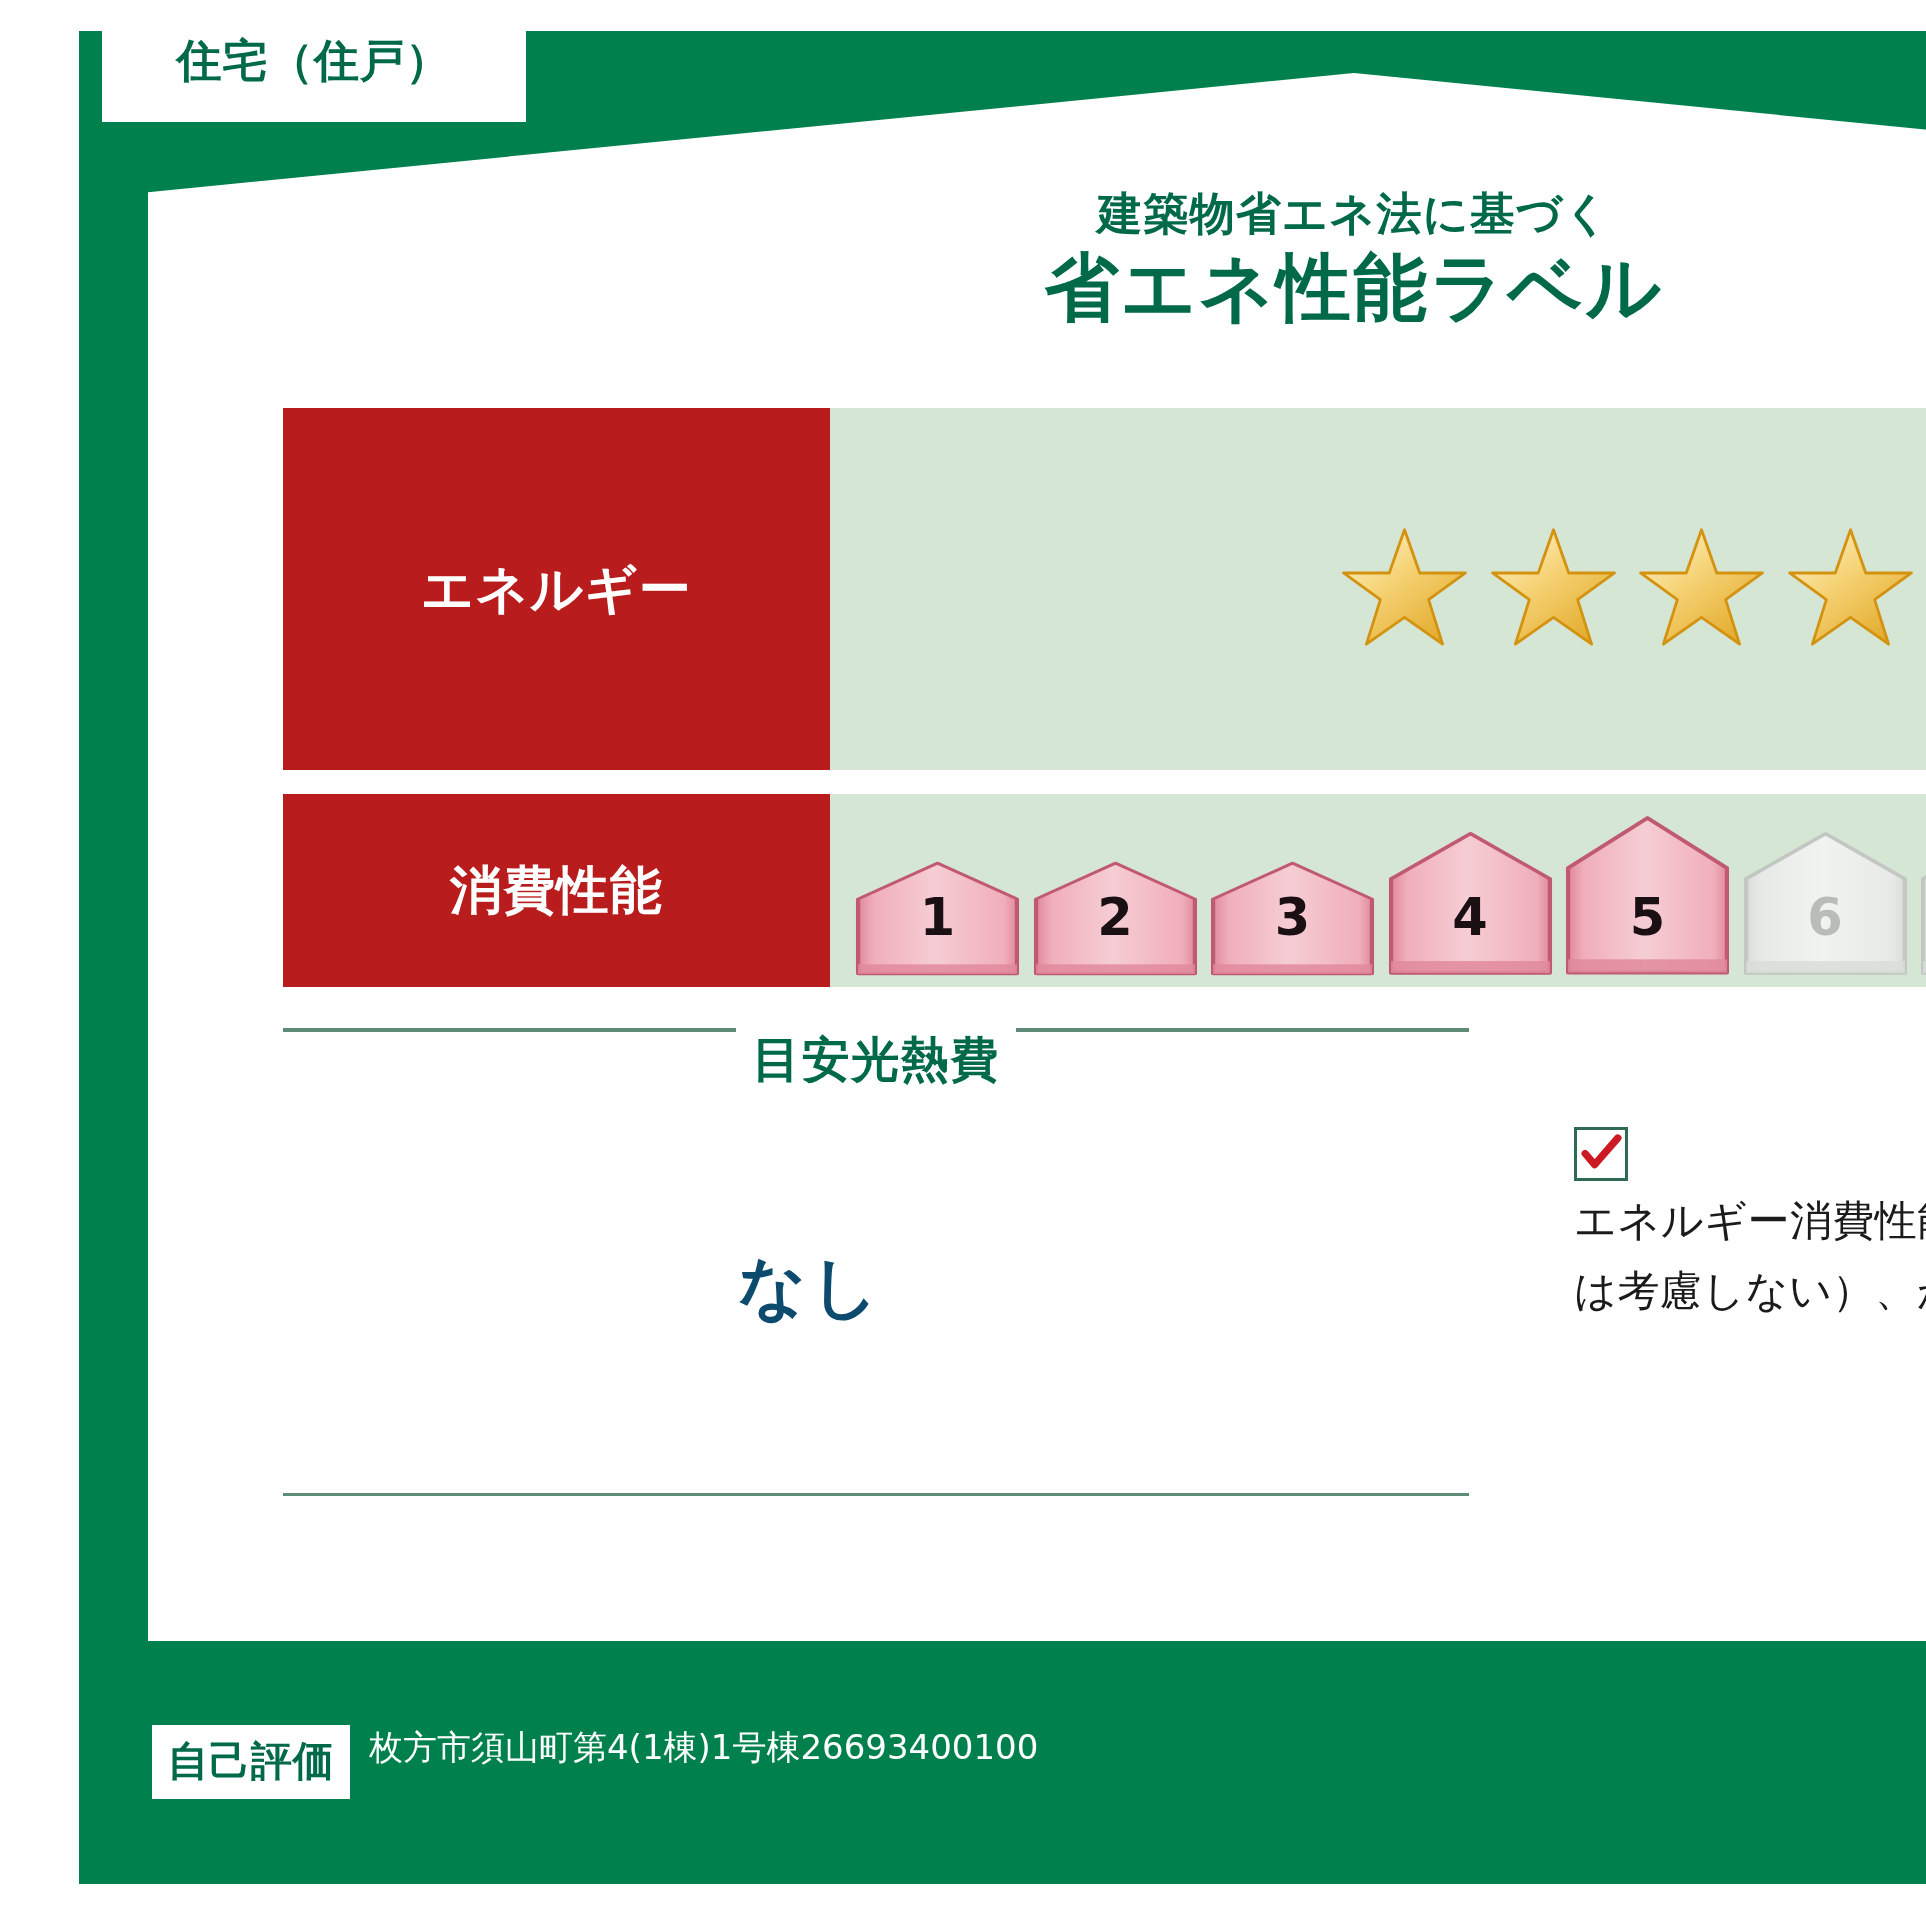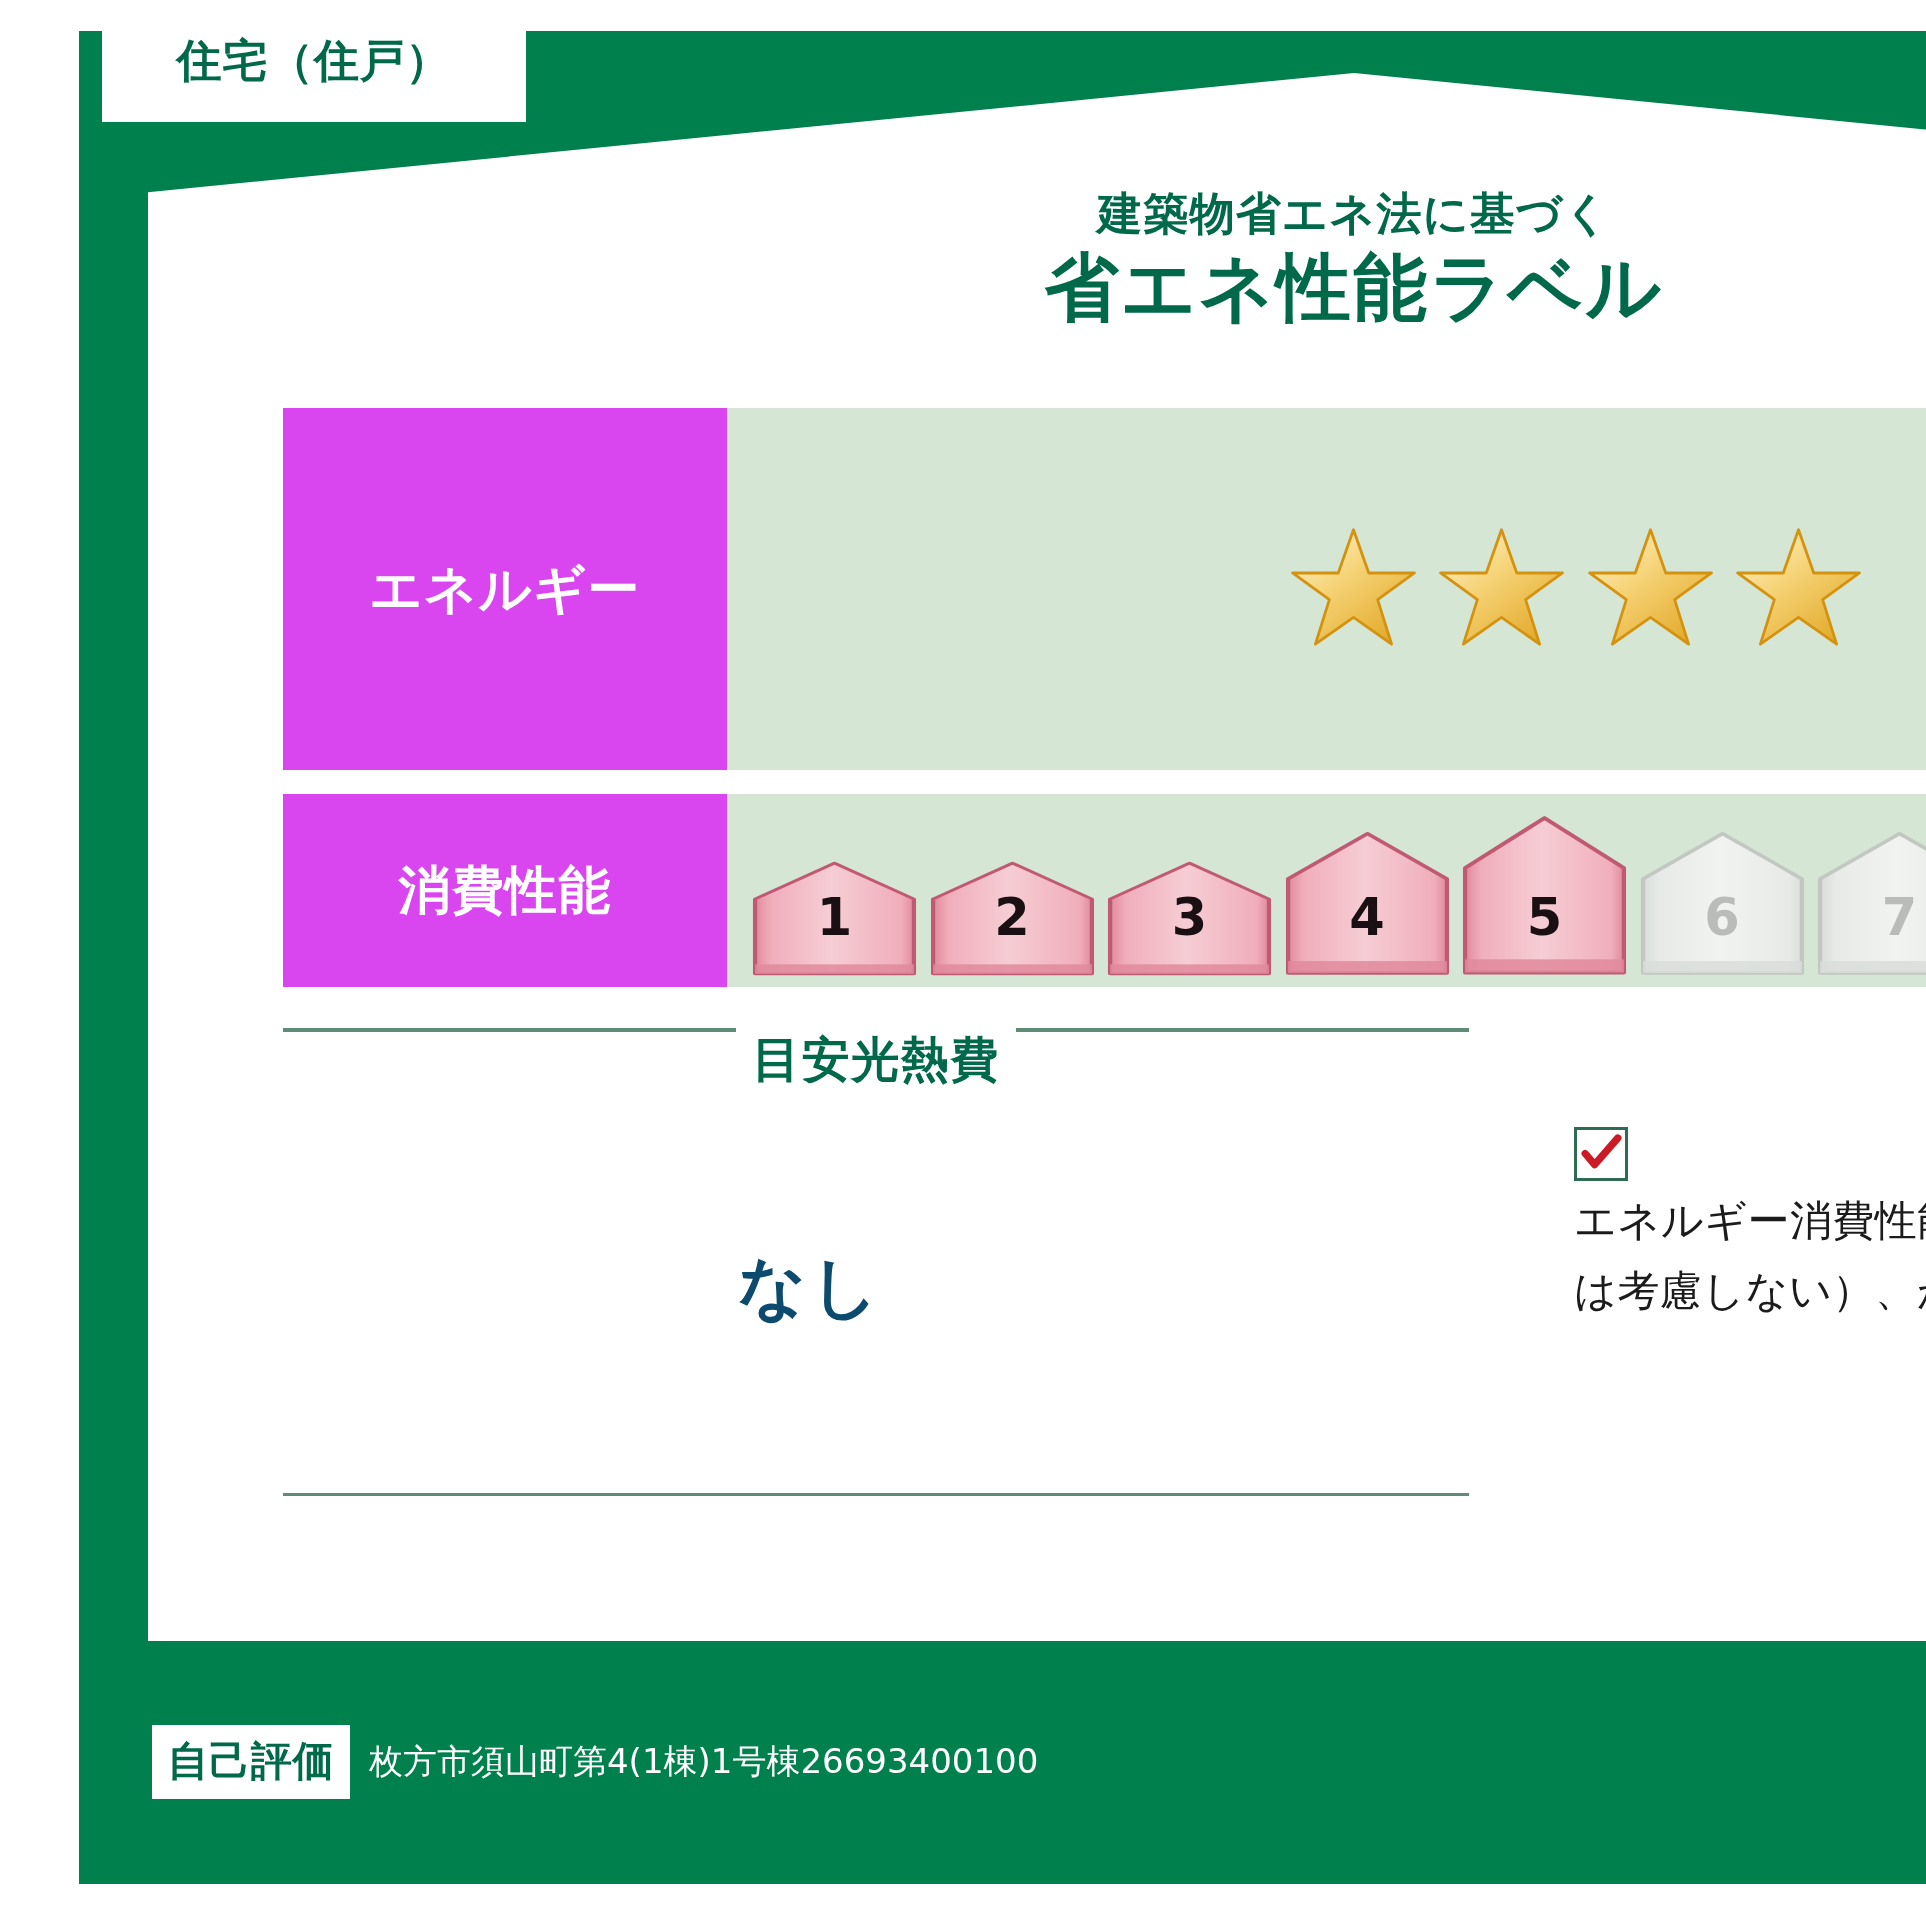--- a/index.html
+++ b/index.html
@@ -65,22 +65,22 @@
   #perf-rows {
     position: absolute;
     left: 135px; top: 335px;
     width: 2142px;
   }
   .perf-row { display: flex; height: 362px; }
   .perf-row + .perf-row { margin-top: 24px; }
   .perf-row.insulation { height: 193px; }
 
   .perf-row-label {
-    width: 444px;
-    background: #d946ef;
+    width: 547px;
+    background: #b91c1c;
     color: #ffffff;
     display: flex; flex-direction: column;
     align-items: center; justify-content: center;
     font-weight: 700;
     font-size: 52px;
     line-height: 1.35;
     letter-spacing: 1.2px;
     flex: none;
   }
   .perf-row-value {
@@ -199,21 +199,21 @@
   
   #footer {
     position: absolute;
     left: 0; bottom: 0;
     width: 100%; height: 243px;
     z-index: 20;
   }
   #footer-left {
     position: absolute;
     left: 73px; top: 84px;
-    display: flex; align-items: center;
+    display: flex; 
   }
   #self-eval-badge {
     background: #ffffff;
     color: #00694a;
     font-size: 41px; font-weight: 700;
     letter-spacing: 0.8px;
     padding: 8.5px 15.4px 10px 15.4px;
     white-space: nowrap;
   }
   #footer-address {

